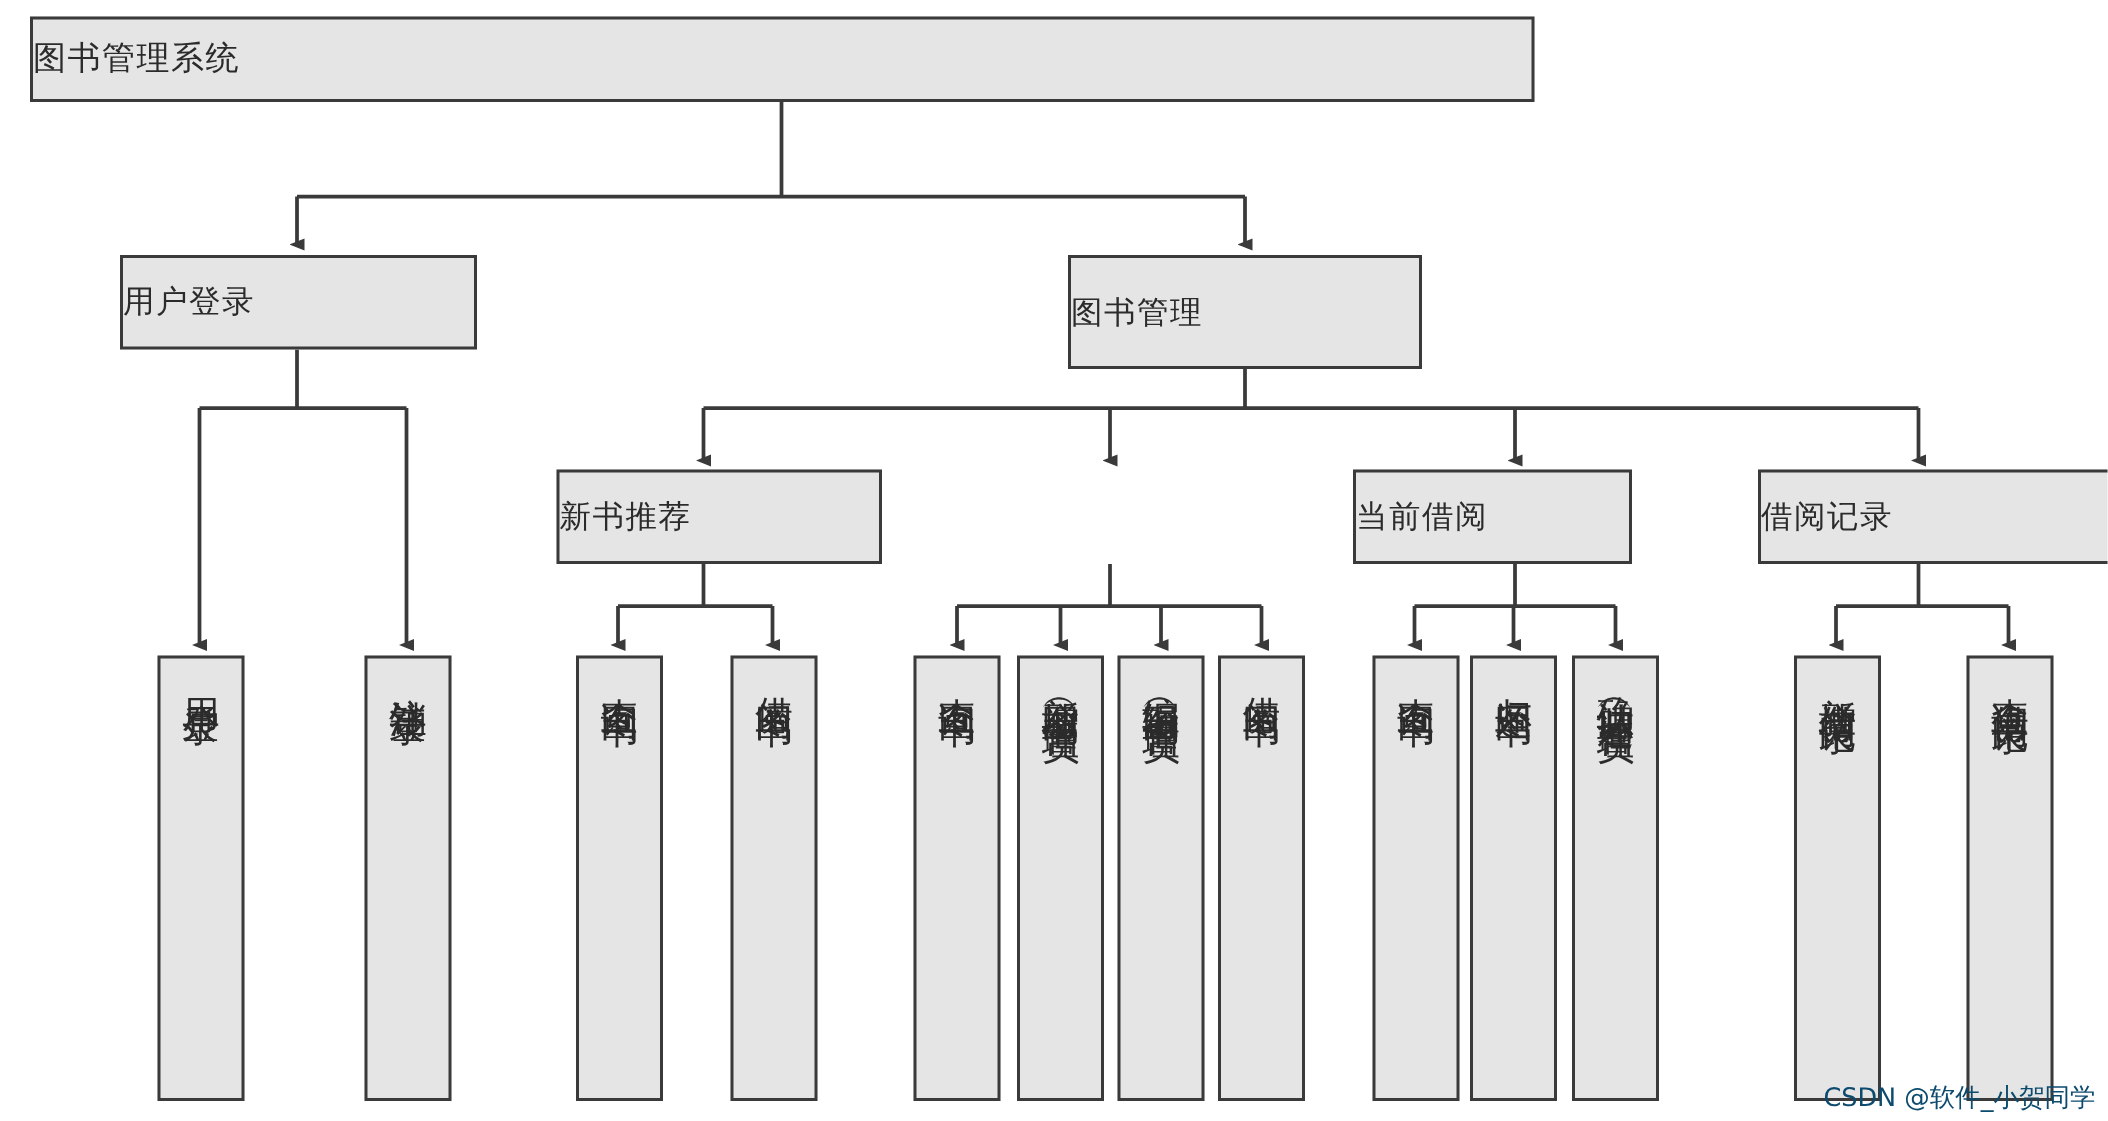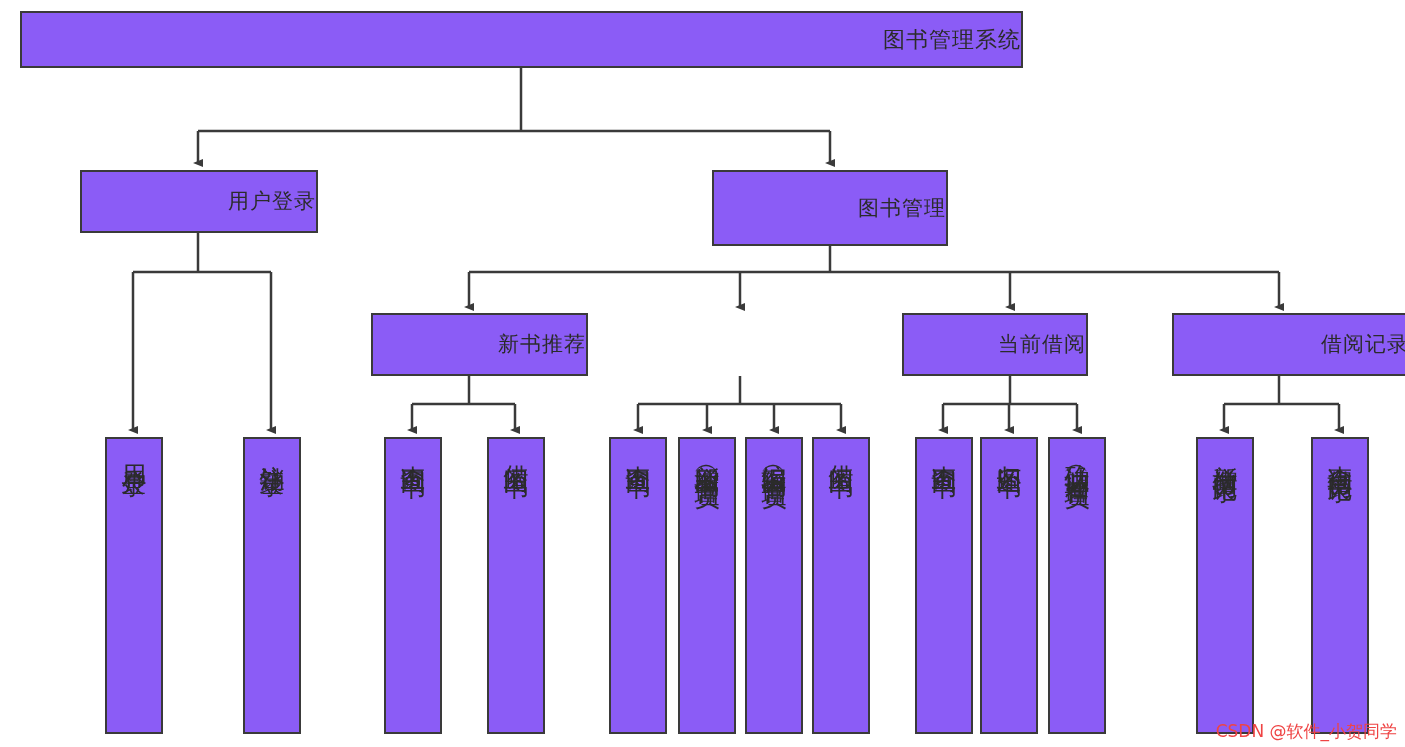--- a/index.html
+++ b/index.html
@@ -22,25 +22,25 @@
   svg#edges {
     position: absolute;
     left: 0;
     top: 0;
     width: 1405px;
     height: 747px;
   }
   .node {
     position: absolute;
     box-sizing: border-box;
-    background: #8b5cf6;
+    background: #e5e5e5;
     border: 2.5px solid #3a3a3a;
     display: flex;
     align-items: center;
-    justify-content: flex-end;
+    justify-content: flex-start;
     color: #2b2b2b;
   }
   .node .label {
     display: block;
     text-align: center;
     line-height: 1.15;
   }
   .node.horiz .label {
     font-size: 21px;
     letter-spacing: 1px;
@@ -61,21 +61,21 @@
     line-height: 1.0;
     letter-spacing: 3px;
     white-space: nowrap;
     margin: 0 auto;
   }
   .watermark {
     position: absolute;
     right: 8px;
     bottom: 4px;
     font-size: 17px;
-    color: #ef4444;
+    color: #0c4a6e;
     white-space: nowrap;
     font-family: "DejaVu Sans", "Liberation Sans", sans-serif;
   }
 </style>
 </head>
 <body>
 
 <div id="diagram-root">
 
   <svg id="edges" viewBox="0 0 1405 747">

